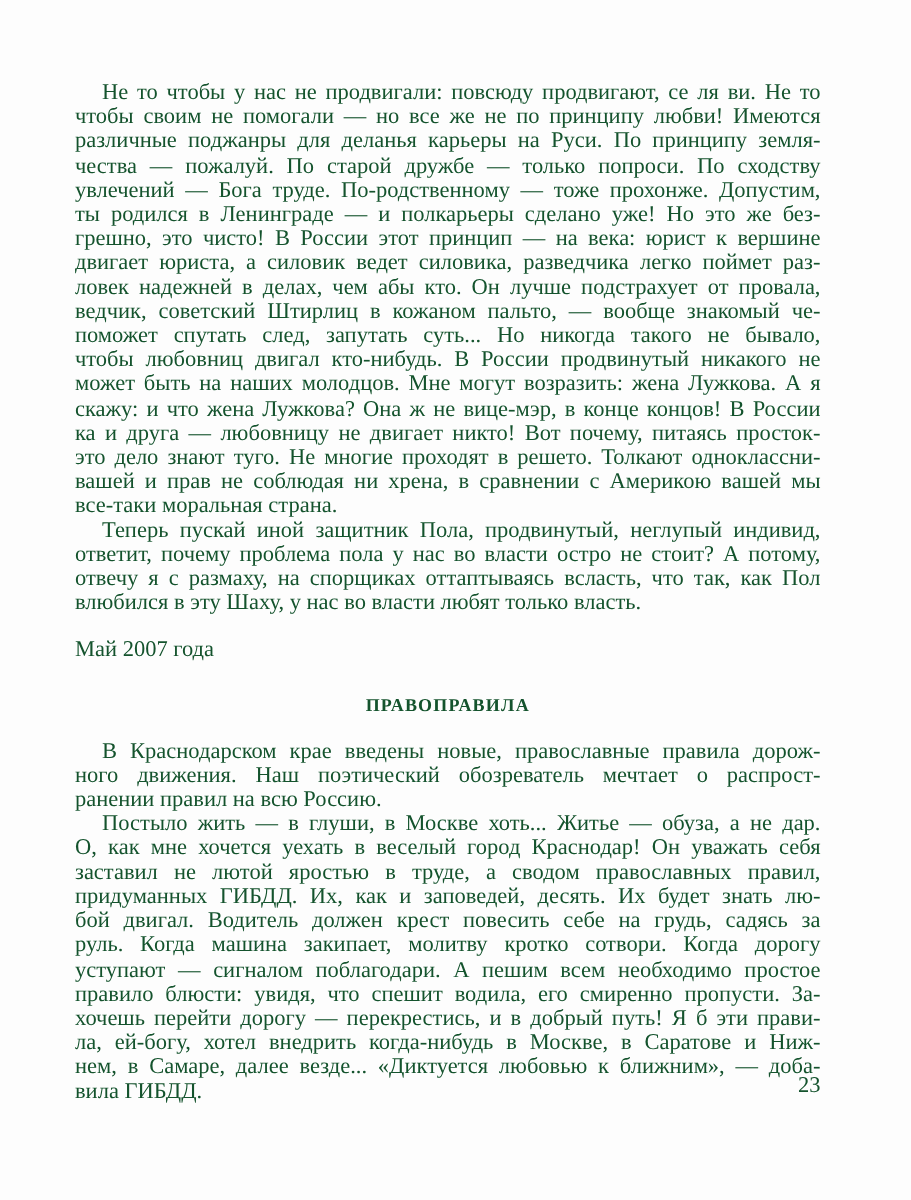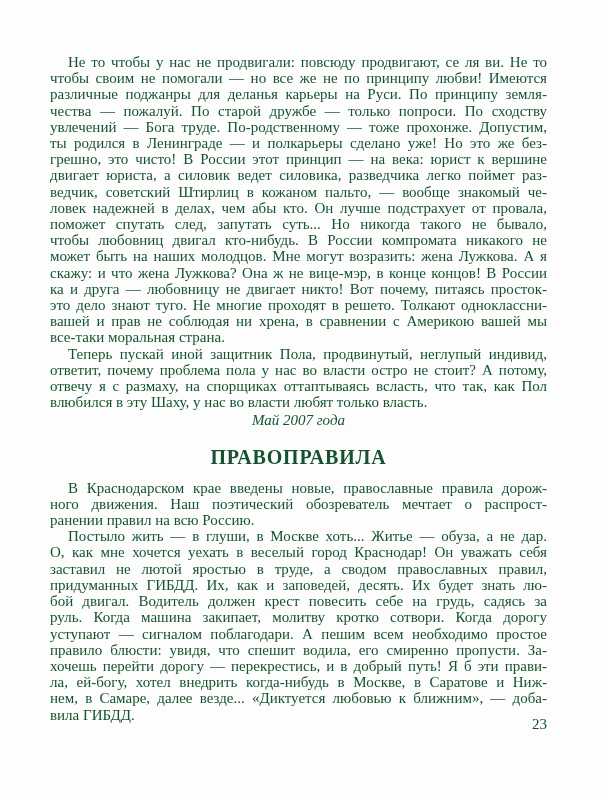--- a/index.html
+++ b/index.html
@@ -31,29 +31,28 @@
     text-align: justify;
     text-align-last: justify;
     -moz-text-align-last: justify;
     hyphens: none;
     white-space: normal;
   }
   .tline.last { text-align-last: left; -moz-text-align-last: left; }
   .tline.first { text-indent: 18px; }
   .lede { }
   .date-line {
-    margin-top: 2px;
+    margin-top: 15px;
     font-size: 15px;
     line-height: 16.2px;
-    font-style: italic;
-    text-align: center;
+    text-align: left;
   }
   .title {
     margin: 20px 0 14px 0;
-    font-size: 20px;
+    font-size: 12px;
     line-height: 17px;
     font-weight: bold;
     text-align: center;
     letter-spacing: 0.8px;
   }
   .page-number {
     position: absolute;
     top: 716px;
     left: 50px;
     width: 497px;
@@ -70,24 +69,24 @@
 
     <div class="para">
         <div class="tline first">Не то чтобы у нас не продвигали: повсюду продвигают, се ля ви. Не то</div>
         <div class="tline">чтобы своим не помогали — но все же не по принципу любви! Имеются</div>
         <div class="tline">различные поджанры для деланья карьеры на Руси. По принципу земля-</div>
         <div class="tline">чества — пожалуй. По старой дружбе — только попроси. По сходству</div>
         <div class="tline">увлечений — Бога труде. По-родственному — тоже прохонже. Допустим,</div>
         <div class="tline">ты родился в Ленинграде — и полкарьеры сделано уже! Но это же без-</div>
         <div class="tline">грешно, это чисто! В России этот принцип — на века: юрист к вершине</div>
         <div class="tline">двигает юриста, а силовик ведет силовика, разведчика легко поймет раз-</div>
+        <div class="tline">ловек надежней в делах, чем абы кто. Он лучше подстрахует от провала,</div>
         <div class="tline">ведчик, советский Штирлиц в кожаном пальто, — вообще знакомый че-</div>
-        <div class="tline">ловек надежней в делах, чем абы кто. Он лучше подстрахует от провала,</div>
         <div class="tline">поможет спутать след, запутать суть... Но никогда такого не бывало,</div>
-        <div class="tline">чтобы любовниц двигал кто-нибудь. В России компромата никакого не</div>
+        <div class="tline">чтобы любовниц двигал кто-нибудь. В России продвинутый никакого не</div>
         <div class="tline">может быть на наших молодцов. Мне могут возразить: жена Лужкова. А я</div>
         <div class="tline">скажу: и что жена Лужкова? Она ж не вице-мэр, в конце концов! В России</div>
         <div class="tline">ка и друга — любовницу не двигает никто! Вот почему, питаясь просток-</div>
         <div class="tline">это дело знают туго. Не многие проходят в решето. Толкают одноклассни-</div>
         <div class="tline">вашей и прав не соблюдая ни хрена, в сравнении с Америкою вашей мы</div>
         <div class="tline last">все-таки моральная страна.</div>
       </div>
 
     <div class="para">
         <div class="tline first">Теперь пускай иной защитник Пола, продвинутый, неглупый индивид,</div>

